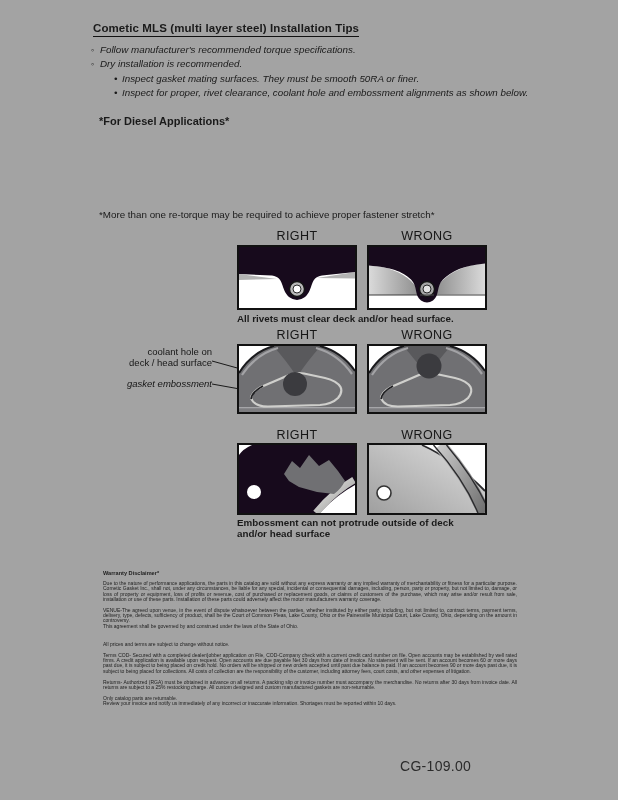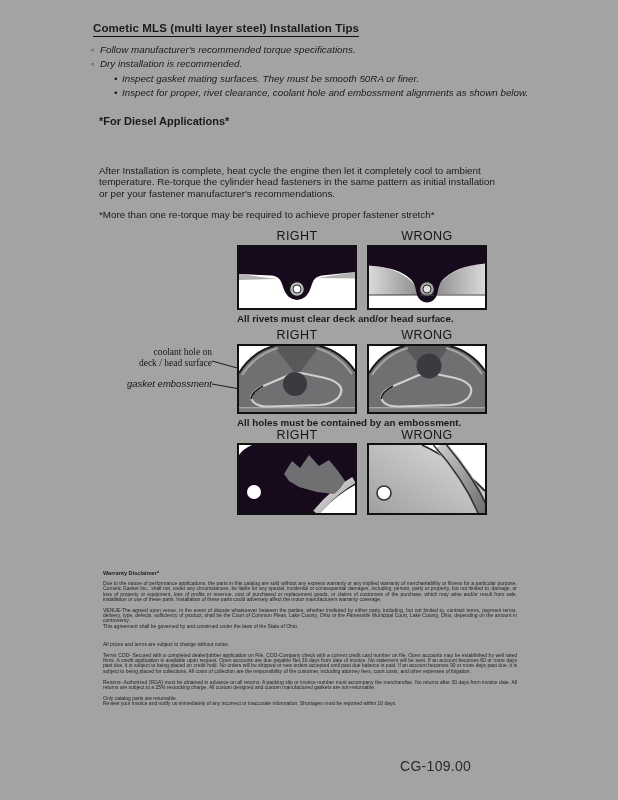--- a/index.html
+++ b/index.html
@@ -39,23 +39,20 @@
   <div class="abs main-title">Cometic MLS (multi layer steel) Installation Tips</div>
 
   <div class="abs tips">
     <div class="b1">Follow manufacturer's recommended torque specifications.</div>
     <div class="b1">Dry installation is recommended.</div>
     <div class="b2">Inspect gasket mating surfaces.  They must be smooth 50RA or finer.</div>
     <div class="b2">Inspect for proper, rivet clearance, coolant hole and embossment alignments as shown below.</div>
   </div>
 
   <div class="abs diesel-h">*For Diesel Applications*</div>
-  <div class="abs dp pre" style="top:165px;">After Installation is complete, heat cycle the engine then let it completely cool to ambient
-temperature. Re-torque the cylinder head fasteners in the same pattern as initial installation
-or per your fastener manufacturer's recommendations.</div>
   <div class="abs dp" style="top:209px;">*More than one re-torque may be required to achieve proper fastener stretch*</div>
 
   <div class="abs dlabel" style="left:237px;top:229px;">RIGHT</div>
   <div class="abs dlabel" style="left:367px;top:229px;">WRONG</div>
 
   <div class="abs dbox" style="left:237px;top:245px;">
     <svg width="120" height="65" viewBox="0 0 120 65">
       <rect x="1" y="1" width="118" height="63" fill="#ffffff"></rect>
       <path d="M2,29 L40,34 L2,35 Z" fill="#b3b3b3"></path>
       <path d="M118,27 L80,33 L118,33.5 Z" fill="#b3b3b3"></path>
@@ -88,21 +85,21 @@
       <line x1="53" y1="50" x2="67" y2="50" stroke="#4a4a4a" stroke-width="1"></line>
       <rect x="1" y="1" width="118" height="63" fill="none" stroke="#111111" stroke-width="2"></rect>
     </svg>
   </div>
 
   <div class="abs cap" style="left:237px;top:313px;">All rivets must clear deck and/or head surface.</div>
 
   <div class="abs dlabel" style="left:237px;top:328px;">RIGHT</div>
   <div class="abs dlabel" style="left:367px;top:328px;">WRONG</div>
 
-  <div class="abs anno pre" style="left:120px;top:347px;width:92px;font-family:Liberation Serif, serif;">coolant hole on
+  <div class="abs anno pre" style="left:120px;top:347px;width:92px;">coolant hole on
 deck / head surface</div>
   <div class="abs anno" style="left:104px;top:379px;width:108px;font-style:italic;">gasket embossment</div>
 
   <svg class="abs" style="left:205px;top:352px;" width="100" height="46" viewBox="0 0 100 46">
     <line x1="7" y1="9" x2="90" y2="32" stroke="#1a1a1a" stroke-width="1"></line>
     <line x1="7" y1="32" x2="57" y2="41" stroke="#1a1a1a" stroke-width="1"></line>
   </svg>
 
   <div class="abs dbox" style="left:237px;top:344px;">
     <svg width="120" height="70" viewBox="0 0 120 70">
@@ -135,21 +132,20 @@
       <path d="M79,4 Q101,10 115,30" stroke="#a3a3a6" stroke-width="2.2" fill="none"></path>
       <rect x="1" y="63" width="118" height="1.6" fill="#a6a6a9"></rect>
       <rect x="1" y="64.6" width="118" height="4.4" fill="#7d7d80"></rect>
       <path d="M14,54 Q15,48 24,43 L52,31 Q59,28 67,29.5 L88,34 Q100,37 103.5,43 Q106,48 101,54 Q95,60 83,61 L31,62.5 Q17,62.5 14,54 Z" stroke-width="2.2" fill="none" stroke="#cfcfcc"></path>
       <path d="M26,42 Q15,48 14,55" stroke="#202023" stroke-width="1.8" fill="none"></path>
       <circle cx="62" cy="22" r="12.5" fill="#3b3b3f"></circle>
       <rect x="1" y="1" width="118" height="68" fill="none" stroke="#111111" stroke-width="2"></rect>
     </svg>
   </div>
 
-  <div class="abs cap" style="left:237px;top:417px;">All holes must be contained by an embossment.</div>
 
   <div class="abs dlabel" style="left:237px;top:428px;">RIGHT</div>
   <div class="abs dlabel" style="left:367px;top:428px;">WRONG</div>
 
   <div class="abs dbox" style="left:237px;top:443px;">
     <svg width="120" height="72" viewBox="0 0 120 72">
       <defs>
         <linearGradient id="band3r" x1="0" y1="0" x2="1" y2="1">
           <stop offset="0" stop-color="#efefed"></stop>
             <stop offset="1" stop-color="#8e8e8c"></stop>
@@ -181,20 +177,22 @@
       <path d="M55,2 L118,2 L118,48 Q88,17 55,2 Z" fill="#ffffff"></path>
       <path d="M55,2 Q88,17 118,48" stroke="#29292c" stroke-width="1.8" fill="none"></path>
       <path d="M73,2 Q103,36 117,70" stroke="url(#b3w)" stroke-width="13" fill="none"></path>
       <path d="M66.5,2 Q97,36 111,70" stroke="#2a2a2d" stroke-width="1.3" fill="none"></path>
       <path d="M79.5,2 Q109,37 123,70" stroke="#2a2a2d" stroke-width="1.3" fill="none"></path>
       <circle cx="17" cy="50" r="7" fill="#ffffff" stroke="#333333" stroke-width="1.6"></circle>
       <rect x="1" y="1" width="118" height="70" fill="none" stroke="#111111" stroke-width="2"></rect>
     </svg>
   </div>
 
+  <div class="abs cap pre" style="left:237px;top:517px;">Embossment can not protrude outside of deck
+and/or head surface</div>
 
   <div class="abs disc">
     <h4>Warranty Disclaimer*</h4>
     <p class="pre">Due to the nature of performance applications, the parts in this catalog are sold without any express warranty or any implied warranty of merchantability or fitness for a particular purpose.  Cometic Gasket Inc., shall not, under any circumstances, be liable for any special, incidental or consequential damages, including, person, party or property, but not limited to, damage, or loss of property or equipment, loss of profits or revenue, cost of purchased or replacement goods, or claims of customers of the purchase, which may arise and/or result from sale, installation or use of these parts.  Installation of these parts could adversely affect the motor manufacturers warranty coverage.</p>
     <p class="pre gap-lg">VENUE-The agreed upon venue, in the event of dispute whatsoever between the parties, whether instituted by either party, including, but not limited to, contract terms, payment terms, delivery, type, defects, sufficiency of product, shall be the Court of Common Pleas, Lake County, Ohio or the Painesville Municipal Court, Lake County, Ohio, depending on the amount in controversy.
 This agreement shall be governed by and construed under the laws of the State of Ohio.</p>
     <p class="pre">All prices and terms are subject to change without notice.</p>
     <p class="pre">Terms COD- Secured with a completed dealer/jobber application on File, COD-Company check with a current credit card number on file.  Open accounts may be established by well rated firms.  A credit application is available upon request.  Open accounts are due payable Net 30 days from date of invoice.  No statement will be sent.  If an account becomes 60 or more days past due, it is subject to being placed on credit hold.  No orders will be shipped or new orders accepted until past due balance is paid.  If an account becomes 90 or more days past due, it is subject to being placed for collections.  All costs of collection are the responsibility of the customer, including attorney fees, court costs, and other expenses of litigation.</p>
     <p class="pre">Returns- Authorized (RGA) must be obtained in advance on all returns.  A packing slip or invoice number must accompany the merchandise.  No returns after 30 days from invoice date.  All returns are subject to a 25% restocking charge.  All custom designed and custom manufactured gaskets are non-returnable.</p>
     <p class="pre">Only catalog parts are returnable.

